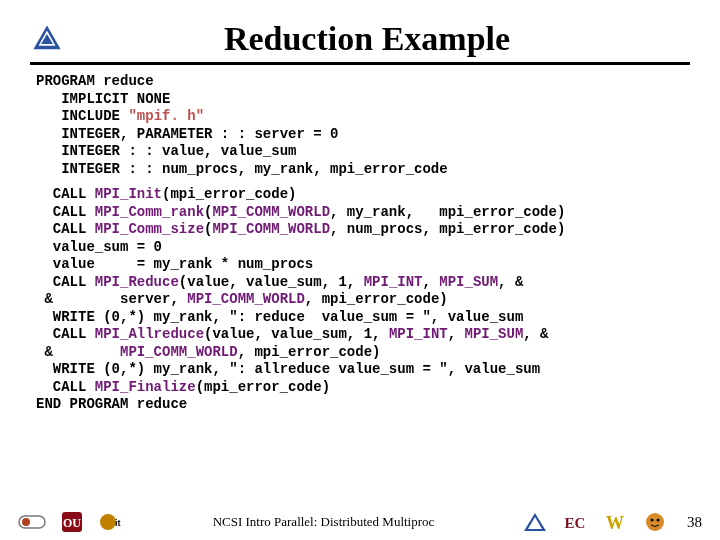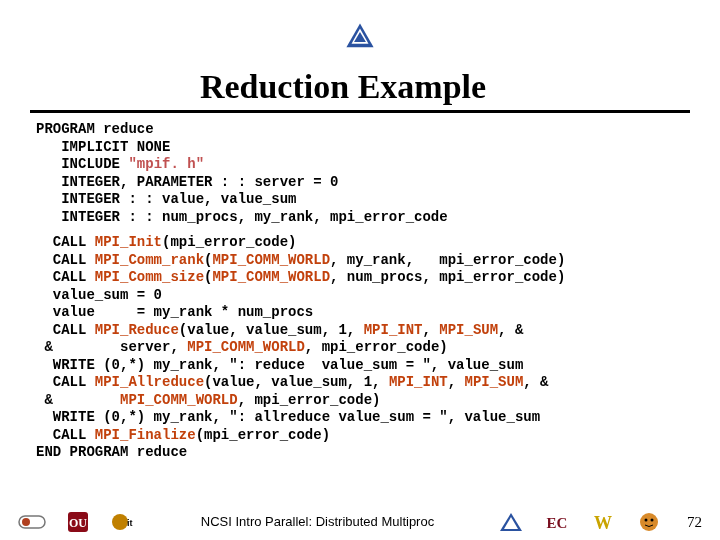--- a/index.html
+++ b/index.html
@@ -15,21 +15,20 @@
     width: 100%;
     height: 100%;
     padding: 20px 30px 0 30px;
     position: relative;
   }
   .header {
     display: flex;
     align-items: center;
     gap: 14px;
     margin-bottom: 4px;
-    flex-direction: column;
   }
   .tri-logo {
     width: 34px;
     height: 34px;
     flex: 0 0 auto;
   }
   .title {
     font-family: "Times New Roman", serif;
     font-size: 34px;
     font-weight: bold;
@@ -46,38 +45,38 @@
   .code {
     font-family: "Courier New", monospace;
     font-size: 14px;
     font-weight: bold;
     line-height: 1.25;
     white-space: pre;
     color: #000;
   }
   .kw { color: #000; }
   .str { color: #c05050; }
-  .mpi { color: #c2410c; margin-top: 6px; }
+  .mpi { color: #701a75; margin-top: 6px; }
   .footer {
     position: absolute;
     bottom: 6px;
     left: 0;
     width: 100%;
     padding: 0 18px;
     display: flex;
     align-items: center;
     justify-content: space-between;
   }
   .footer-left, .footer-right {
     display: flex;
     align-items: center;
-    gap: 18px;
+    gap: 12px;
   }
   .footer-center {
-    font-family: Liberation Sans, sans-serif;
+    font-family: Liberation Serif, serif;
     font-size: 13px;
     text-align: center;
     line-height: 1.2;
   }
   .logo-box {
     width: 28px;
     height: 24px;
     display: flex;
     align-items: center;
     justify-content: center;
@@ -151,16 +150,16 @@
           </svg>
       </div>
       <div class="logo-box">
         <svg viewBox="0 0 28 24">
             <circle cx="14" cy="12" r="9" fill="#d88a2a"></circle>
             <circle cx="11" cy="10" r="1.5" fill="#000"></circle>
             <circle cx="17" cy="10" r="1.5" fill="#000"></circle>
             <path d="M10 15 Q14 18 18 15" stroke="#000" fill="none"></path>
           </svg>
       </div>
-      <div class="page-num">72</div>
+      <div class="page-num">38</div>
     </div>
   </div>
 </div>
 
 </body></html>

